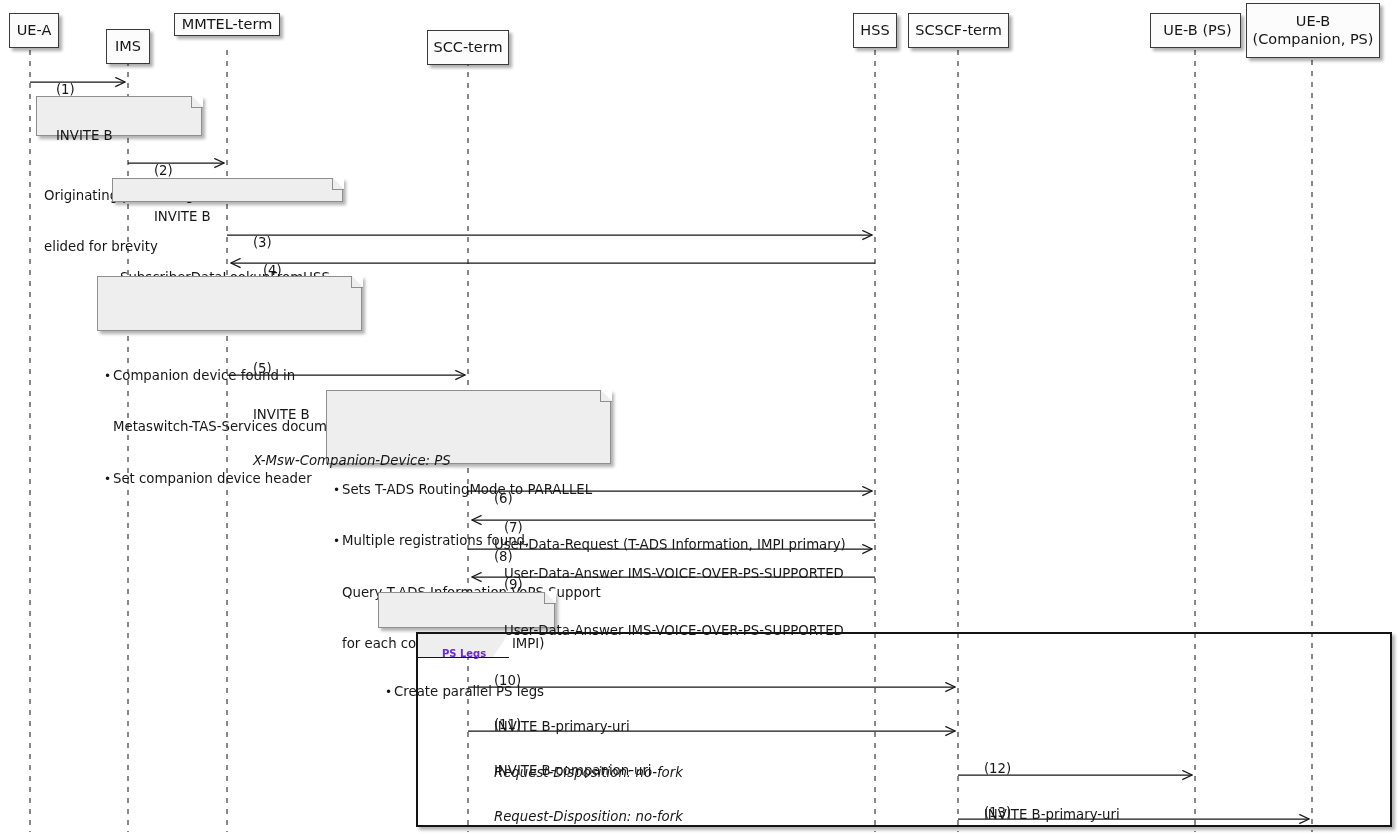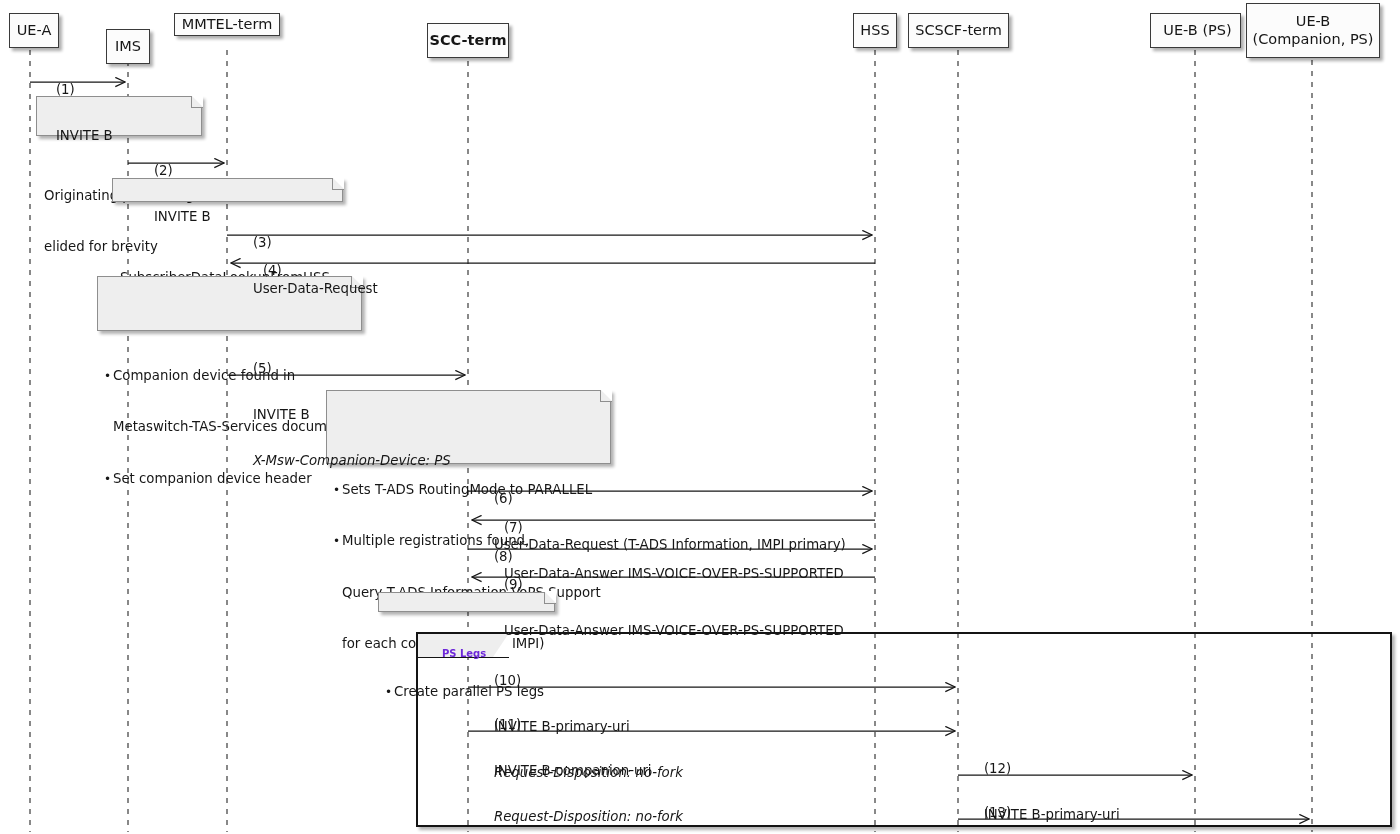--- a/index.html
+++ b/index.html
@@ -186,21 +186,21 @@
   </div>
 
   <div class="participant" style="left:106px; top:13px; width:44px; height:35px;margin-top:16px;">
     <span>IMS</span>
   </div>
 
   <div class="participant" style="left:174px; top:13px; width:106px; height:23px;">
     <span>MMTEL-term</span>
   </div>
 
-  <div class="participant" style="left:427px; top:23px; width:82px; height:35px;font-weight:bold;">
+  <div class="participant" style="left:427px; top:30px; width:82px; height:35px;">
     <span>SCC-term</span>
   </div>
 
   <div class="participant" style="left:853px; top:13px; width:44px; height:35px;">
     <span>HSS</span>
   </div>
 
   <div class="participant" style="left:908px; top:13px; width:101px; height:35px;">
     <span>SCSCF-term</span>
   </div>
@@ -245,21 +245,21 @@
     <span class="fold-edge"></span>
     <span class="fold"></span>
     <span class="note-bullet-list">
       <span class="note-line bulleted">Sets T-ADS RoutingMode to PARALLEL</span>
       <span class="note-line bulleted">Multiple registrations found,</span>
       <span class="note-line indented">Query T-ADS Information VoPS Support</span>
       <span class="note-line indented">for each contact (IMPU &amp; IMPI)</span>
     </span>
   </div>
 
-  <div class="note" style="left:378px; top:592px; width:177px; height:20px;">
+  <div class="note" style="left:378px; top:592px; width:177px; height:36px;">
     <span class="fold-edge"></span>
     <span class="fold"></span>
     <span class="note-bullet-list">
       <span class="note-line bulleted">Create parallel PS legs</span>
     </span>
   </div>
 
   <div class="group-box" style="left:416px; top:632px; width:976px; height:195px;"></div>
   <div class="group-tab" style="left:418px; top:634px; height:24px;">
     <span>PS Legs</span>
@@ -274,23 +274,20 @@
 
   <div class="msg-label" style="left:137px; top:147px;">
     <span class="msg-num">(2)</span>
     <span class="msg-two-line">
       <span class="msg-main">INVITE B</span>
     </span>
   </div>
 
   <div class="msg-label" style="left:236px; top:219px;">
     <span class="msg-num">(3)</span>
-    <span class="msg-two-line">
-      <span class="msg-main">User-Data-Request</span>
-    </span>
   </div>
 
   <div class="msg-label" style="left:246px; top:247px;">
     <span class="msg-num">(4)</span>
   </div>
 
   <div class="msg-label" style="left:236px; top:345px;">
     <span class="msg-num">(5)</span>
     <span class="msg-two-line">
       <span class="msg-main">INVITE B</span>

